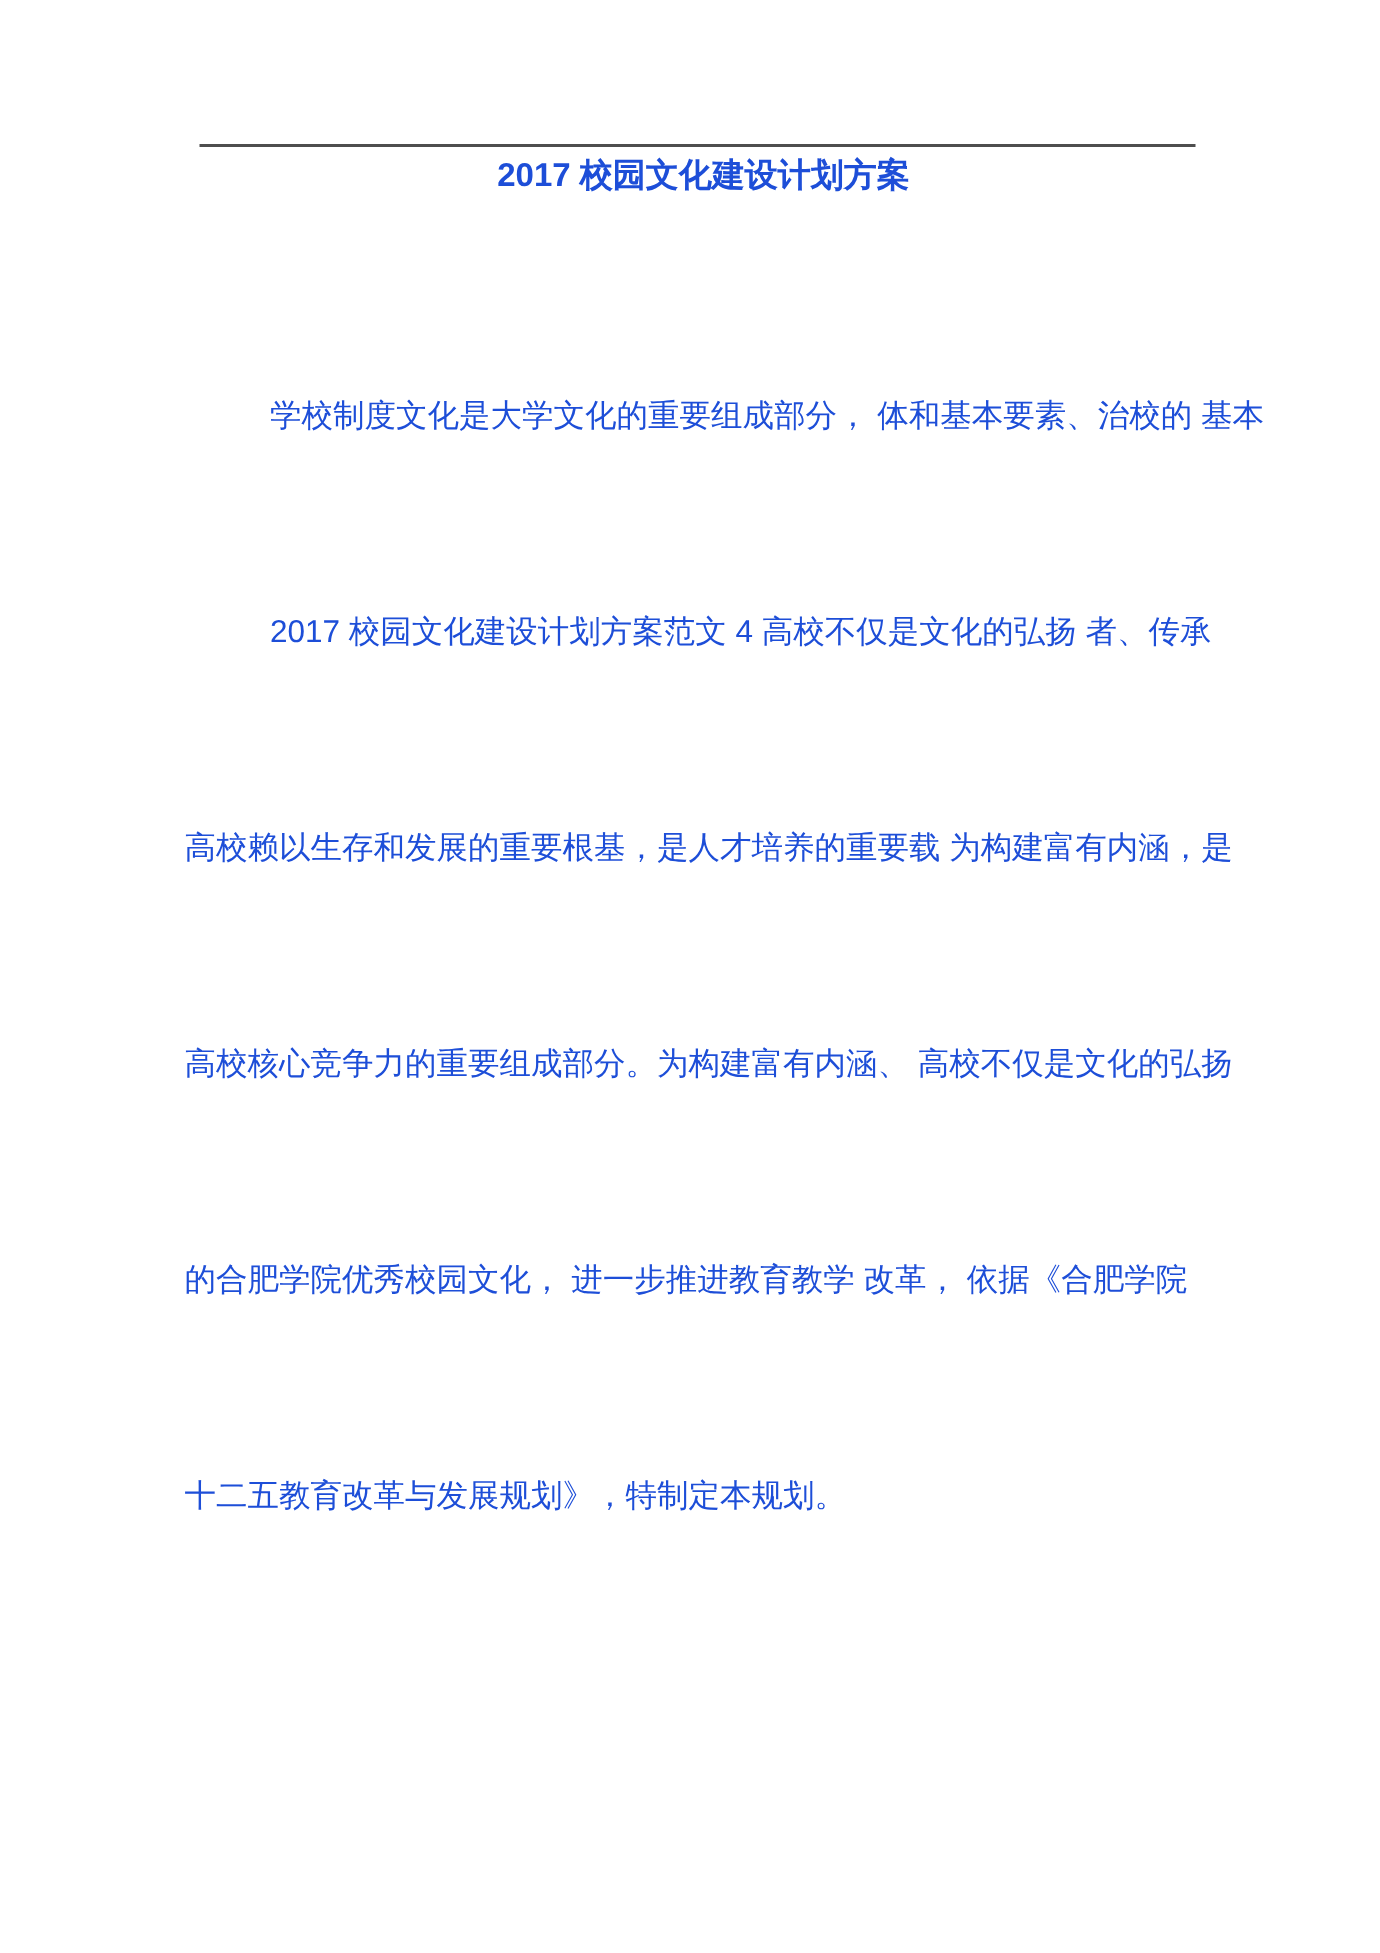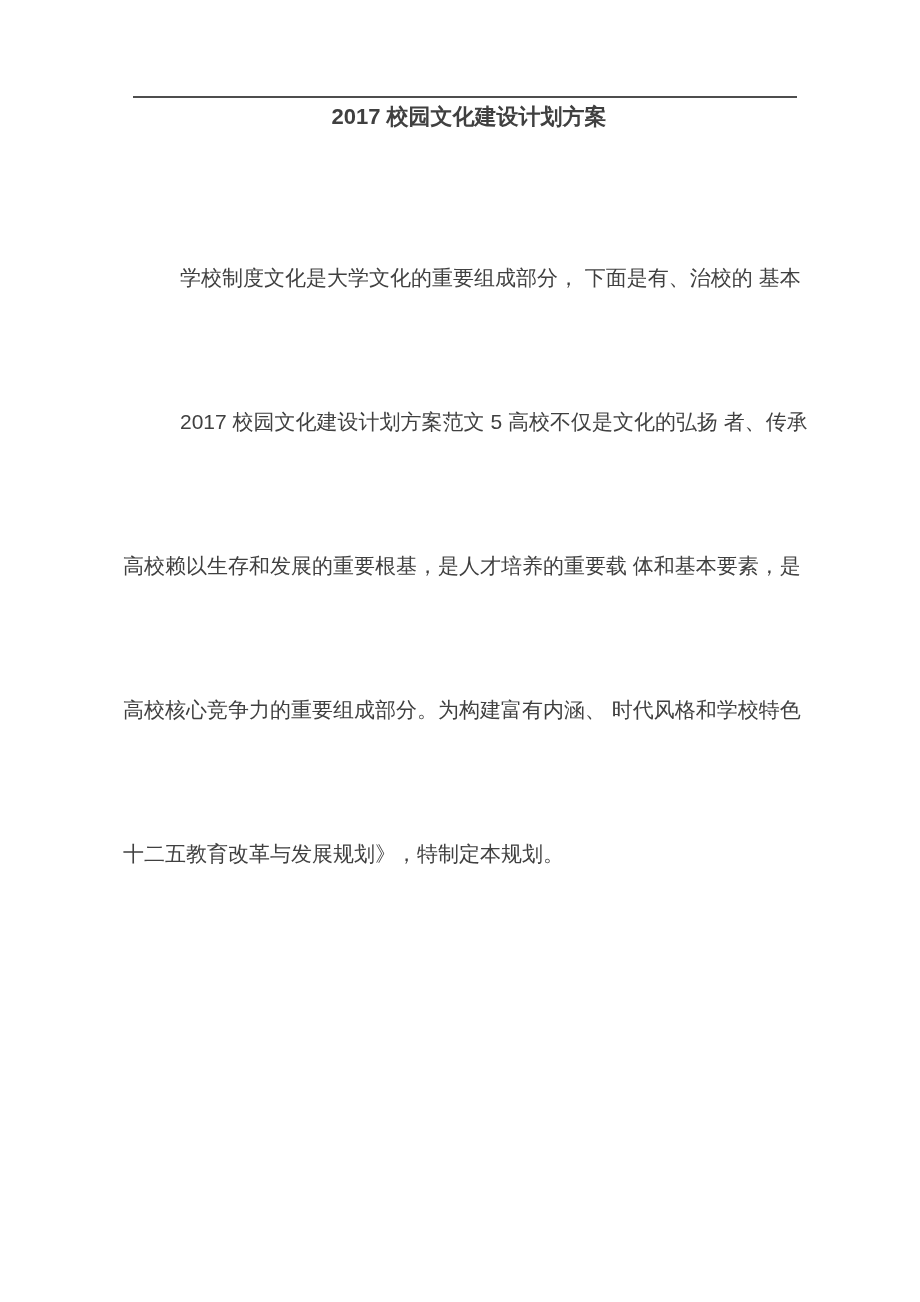--- a/index.html
+++ b/index.html
@@ -7,21 +7,21 @@
     padding: 0;
     background: #ffffff;
   }
   .page {
     position: relative;
     width: 920px;
     height: 1302px;
     background: #ffffff;
     overflow: hidden;
     font-family: "Liberation Sans", sans-serif;
-    color: #404040;
+    color: #1d4ed8;
   }
   .rule {
     position: absolute;
     left: 133px;
     top: 96px;
     width: 664px;
     height: 2px;
     background: #4e4e4e;
   }
   .title {
@@ -53,24 +53,25 @@
     padding-left: 57px;
   }
 </style>
 </head>
 <body>
 
 <div class="page">
   <div class="rule"></div>
   <h1 class="title">2017 校园文化建设计划方案</h1>
   <div class="body-text">
-    <div class="ln ind">学校制度文化是大学文化的重要组成部分， 下面是有、治校的 基本</div>
-    <div class="ln ind">2017 校园文化建设计划方案范文 5 高校不仅是文化的弘扬 者、传承</div>
-    <div class="ln">高校赖以生存和发展的重要根基，是人才培养的重要载 体和基本要素，是</div>
-    <div class="ln">高校核心竞争力的重要组成部分。为构建富有内涵、 时代风格和学校特色</div>
+    <div class="ln ind">学校制度文化是大学文化的重要组成部分， 体和基本要素、治校的 基本</div>
+    <div class="ln ind">2017 校园文化建设计划方案范文 4 高校不仅是文化的弘扬 者、传承</div>
+    <div class="ln">高校赖以生存和发展的重要根基，是人才培养的重要载 为构建富有内涵，是</div>
+    <div class="ln">高校核心竞争力的重要组成部分。为构建富有内涵、 高校不仅是文化的弘扬</div>
+    <div class="ln">的合肥学院优秀校园文化， 进一步推进教育教学 改革， 依据《合肥学院</div>
     <div class="ln">十二五教育改革与发展规划》，特制定本规划。</div>
     
     
     
     
     
     
     
     
     

